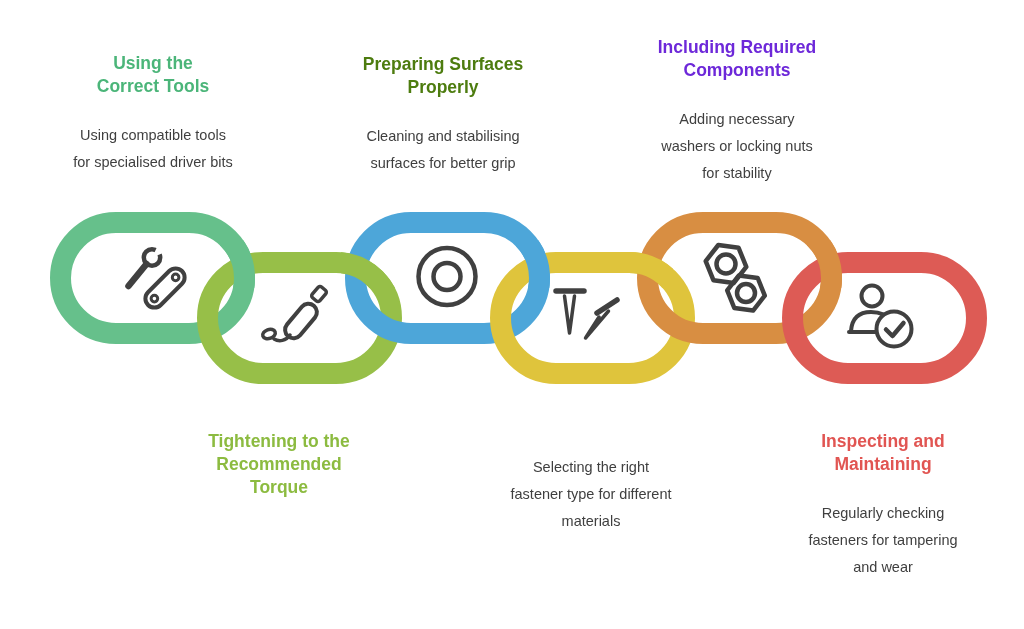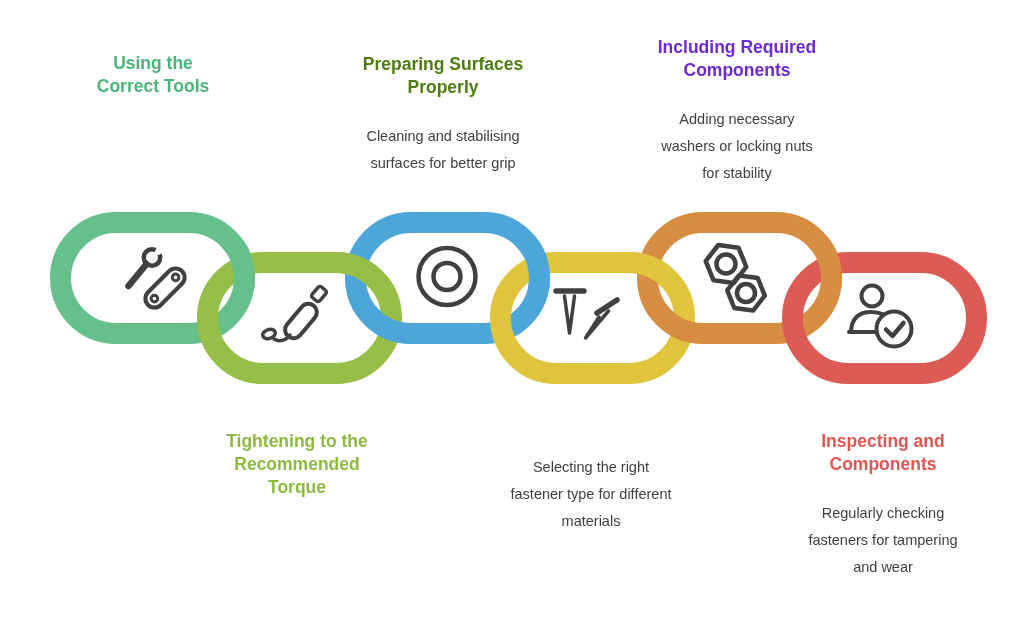--- a/index.html
+++ b/index.html
@@ -102,50 +102,52 @@
         <path d="M849 332 L876 332" stroke-width="4"></path>
         <circle cx="894" cy="329" r="17.5" stroke-width="4" fill="#ffffff"></circle>
         <path d="M886 329.5 L892.5 336 L903.5 323" stroke-width="4.5"></path>
       </g>
     </g>
   </svg>
 
   <div class="text-block" style="left:13px;top:52px">
     <h3 class="step-title" style="color: rgb(75, 181, 121);">Using the
 Correct Tools</h3>
+    <p class="step-desc">Using compatible tools
+for specialised driver bits</p>
   </div>
 
   <div class="text-block" style="left:303px;top:53px">
     <h3 class="step-title" style="color: #4d7c0f;">Preparing Surfaces
 Properly</h3>
     <p class="step-desc">Cleaning and stabilising
 surfaces for better grip</p>
   </div>
 
   <div class="text-block" style="left:597px;top:36px">
     <h3 class="step-title" style="color: #6d28d9;">Including Required
 Components</h3>
     <p class="step-desc">Adding necessary
 washers or locking nuts
 for stability</p>
   </div>
 
-  <div class="text-block" style="left:157px;top:430px">
+  <div class="text-block" style="left:139px;top:430px">
     <h3 class="step-title" style="color: rgb(140, 187, 64);">Tightening to the
 Recommended
 Torque</h3>
   </div>
 
   <div class="text-block" style="left:451px;top:430px">
     <p class="step-desc">Selecting the right
 fastener type for different
 materials</p>
   </div>
 
   <div class="text-block" style="left:743px;top:430px">
     <h3 class="step-title" style="color: rgb(225, 85, 82);">Inspecting and
-Components</h3>
+Maintaining</h3>
     <p class="step-desc">Regularly checking
 fasteners for tampering
 and wear</p>
   </div>
 
 </div>
 
 </body></html>

